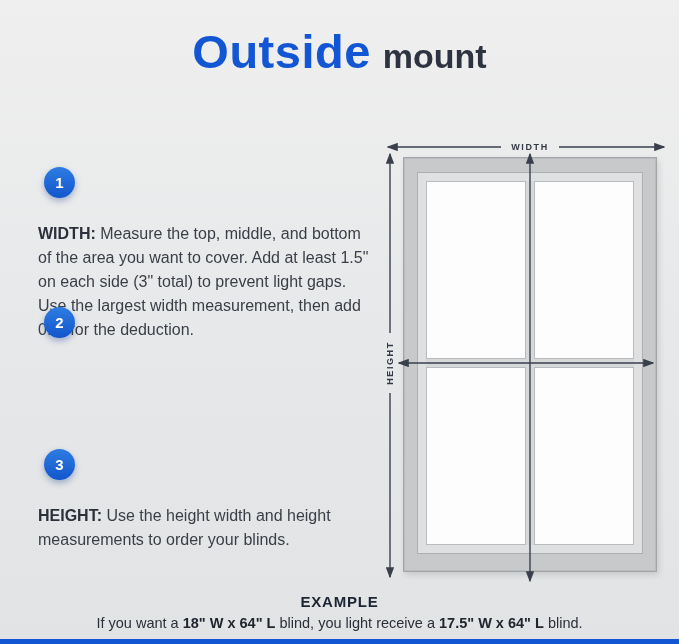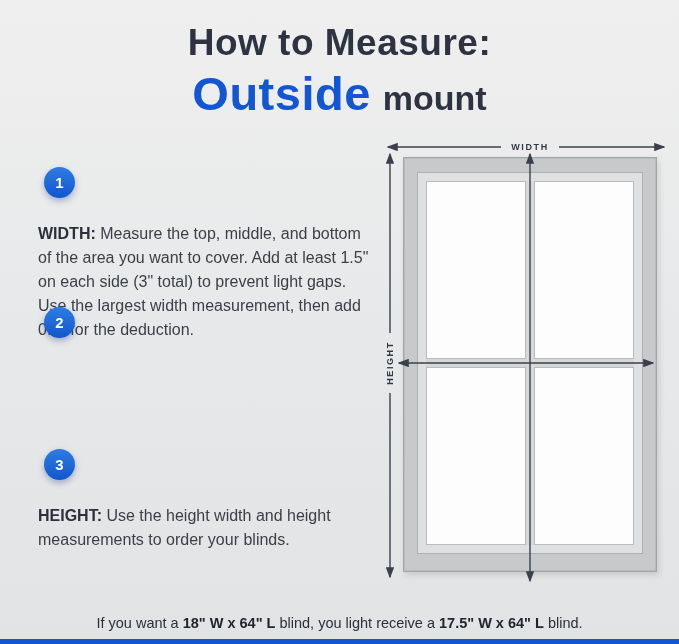--- a/index.html
+++ b/index.html
@@ -73,21 +73,20 @@
   .example-text b { color:#20252e; }
 
   .bottom-bar { position:absolute; left:0; right:0; bottom:0; height:5px; background:#1356d4; }
 </style>
 </head>
 <body>
 
 <div class="poster">
 
   <div class="title-block">
-    <div class="title-line1">How to Measure:</div>
     <div class="title-line2">
       <span class="title-highlight">Outside</span><span class="title-rest">mount</span>
     </div>
   </div>
 
   <div class="step step-1">
     <div class="step-circle">
       <span>1</span>
     </div>
     <p class="step-text">
@@ -137,17 +136,18 @@
       <line x1="7" y1="253" x2="7" y2="437" stroke="#39404c" stroke-width="1.4" marker-end="url(#ah)"></line>
       <line x1="147" y1="14" x2="147" y2="441" stroke="#39404c" stroke-width="1.4" marker-start="url(#ah)" marker-end="url(#ah)"></line>
       <line x1="16" y1="223" x2="270" y2="223" stroke="#39404c" stroke-width="1.4" marker-start="url(#ah)" marker-end="url(#ah)"></line>
     </svg>
 
     <span class="measure-label width-label">WIDTH</span>
     <span class="measure-label height-label">HEIGHT</span>
   </div>
 
   <div class="example">
+    <div class="example-heading">EXAMPLE</div>
     <div class="example-text"><span>If you want a </span><b>18" W x 64" L</b><span> blind, you light receive a </span><b>17.5" W x 64" L</b><span> blind.</span></div>
   </div>
 
   <div class="bottom-bar"></div>
 </div>
 
 </body></html>

